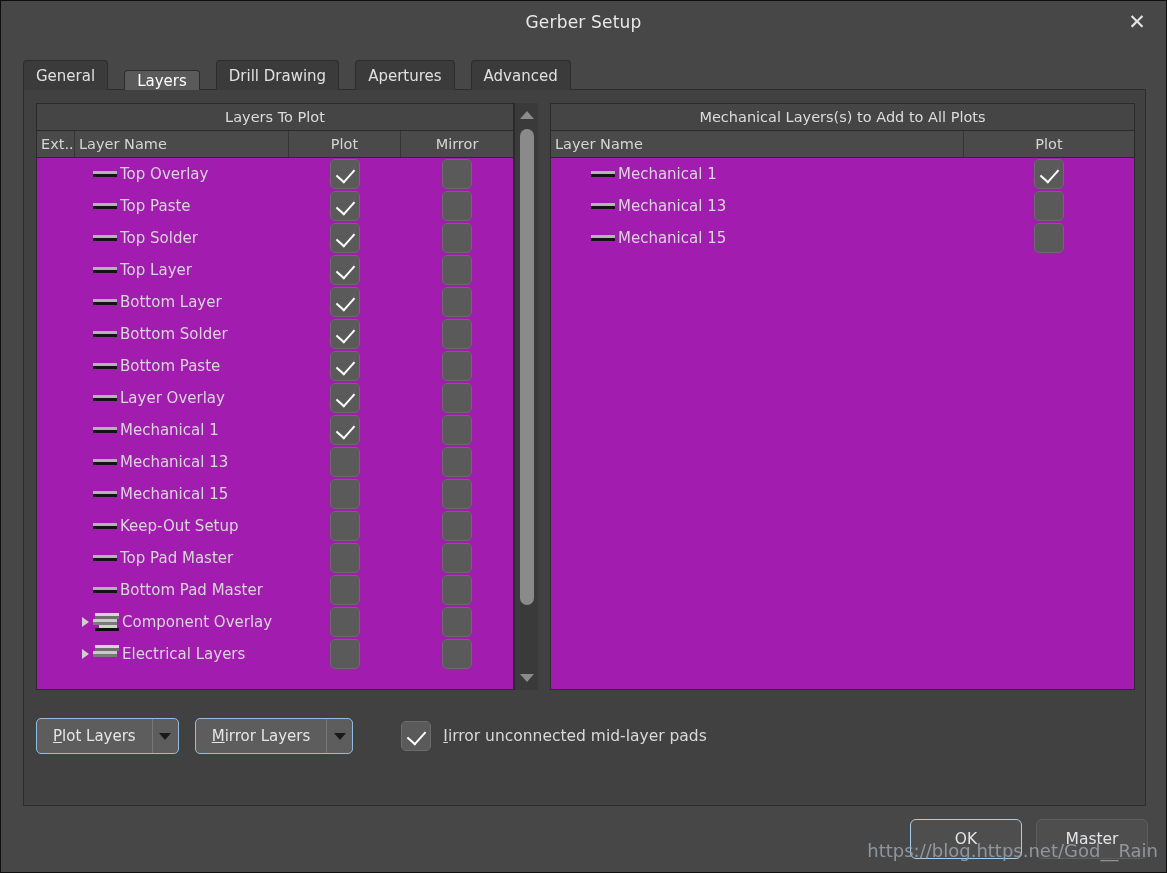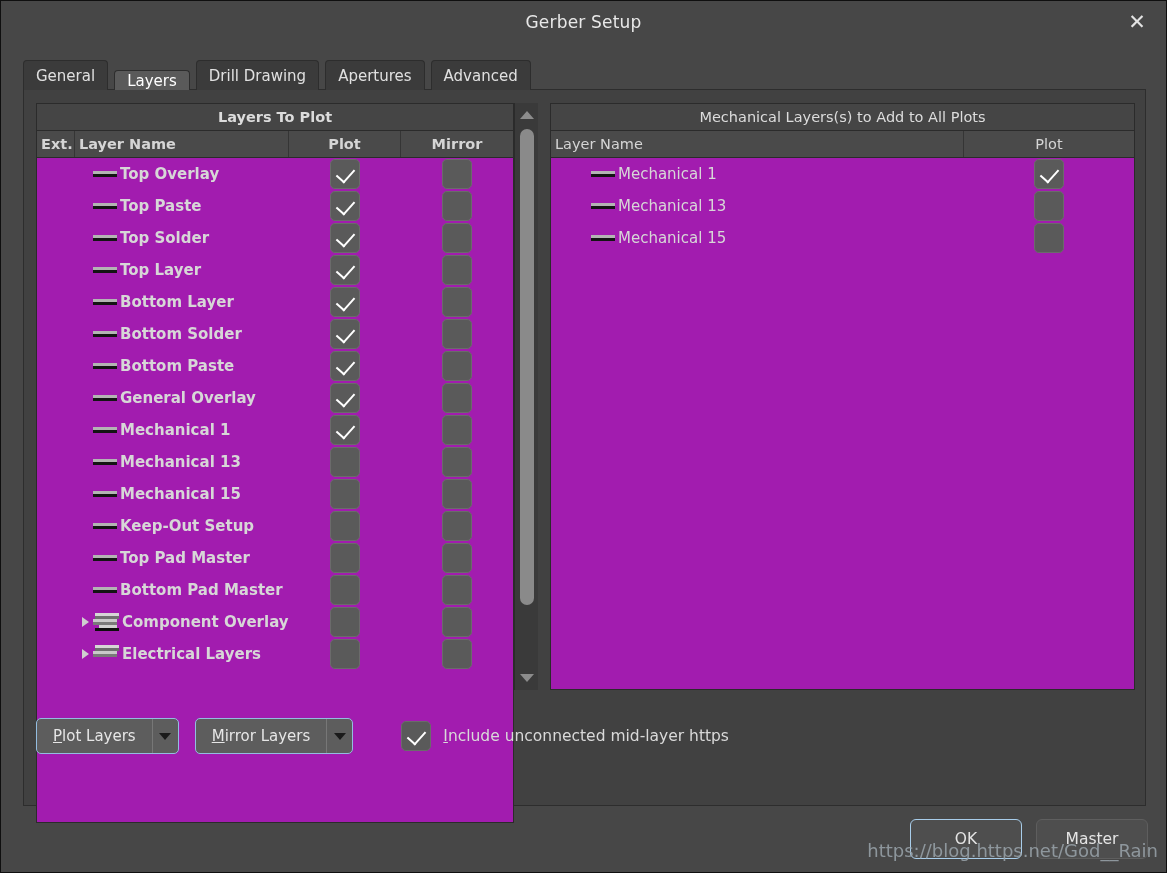--- a/index.html
+++ b/index.html
@@ -67,21 +67,21 @@
     position: absolute;
     left: 0; top: 0;
     height: 44px;
     display: flex;
     align-items: flex-end;
     z-index: 5;
   }
   .tab {
     height: 30px;
     padding: 0 12px;
-    margin-right: 6px;
+    margin-right: 16px;
     display: flex; align-items: center;
     background: #3b3b3b;
     border: 1px solid #2d2d2d;
     border-bottom: none;
     border-radius: 4px 4px 0 0;
     color: #e0e0e0;
     font-size: 15px;
     cursor: pointer;
     white-space: nowrap;
   }
@@ -98,21 +98,21 @@
     width: 1099px; height: 600px;
     display: flex;
   }
 
   .grid-panel {
     background: #3d3d3d;
     border: 1px solid #2b2b2b;
     display: flex;
     flex-direction: column;
   }
-  #left-panel  { width: 502px; height: 720px; position: relative; font-weight: bold; }
+  #left-panel  { width: 502px; height: 587px; position: relative; }
   #left-outer  { width: 502px; height: 587px; display: flex; }
   #right-panel { width: 588px; height: 587px; margin-left: 12px; }
 
   .panel-caption {
     height: 27px;
     flex: 0 0 27px;
     display: flex; align-items: center; justify-content: center;
     color: #dcdcdc;
     font-size: 14.5px;
     background: #454545;
@@ -508,21 +508,21 @@
                   </div>
                 </div>
                 <div class="row">
                   <div class="c-ext"></div>
                   <div class="c-name">
                     <span class="expander"></span>
                     <span class="swatch">
                       <i class="a"></i>
                       <i class="b"></i>
                     </span>
-                    <span class="layer-label">General Overlay</span>
+                    <span class="layer-label">Layer Overlay</span>
                   </div>
                   <div class="c-plot">
                     <div class="cbox checked"></div>
                   </div>
                   <div class="c-mirr">
                     <div class="cbox"></div>
                   </div>
                 </div>
                 <div class="row">
                   <div class="c-ext"></div>
@@ -749,21 +749,21 @@
               <span>irror Layers</span>
           </div>
           <div class="sb-arrow">
               <span class="tri"></span>
             </div>
         </div>
 
         <div id="mid-pads">
           <div class="cbox checked"></div>
           <div class="lbl">
-            <u>I</u><span>nclude unconnected mid-layer https</span>
+            <u>I</u><span>irror unconnected mid-layer pads</span>
           </div>
         </div>
 
       </div>
 
     </div>
   </div>
 
   <div id="footer">
     <div class="dlg-btn default">OK</div>

